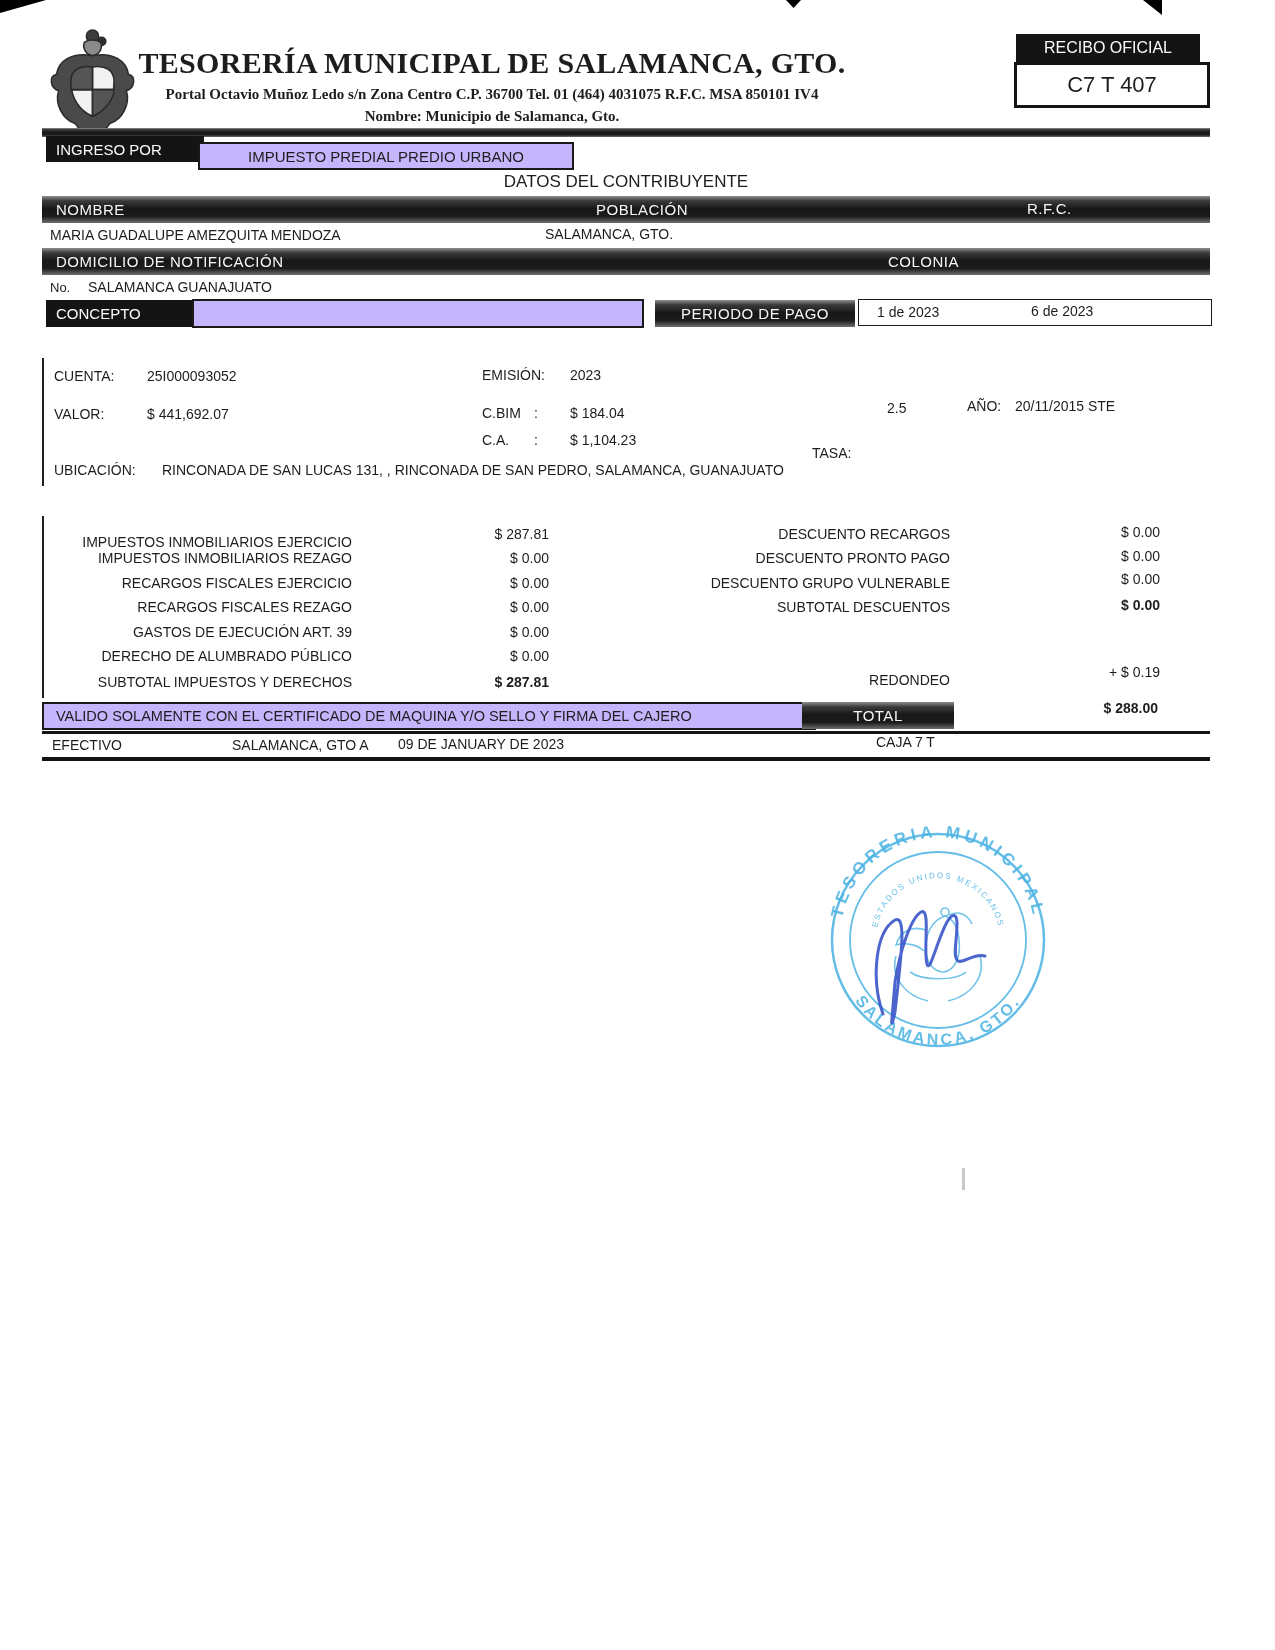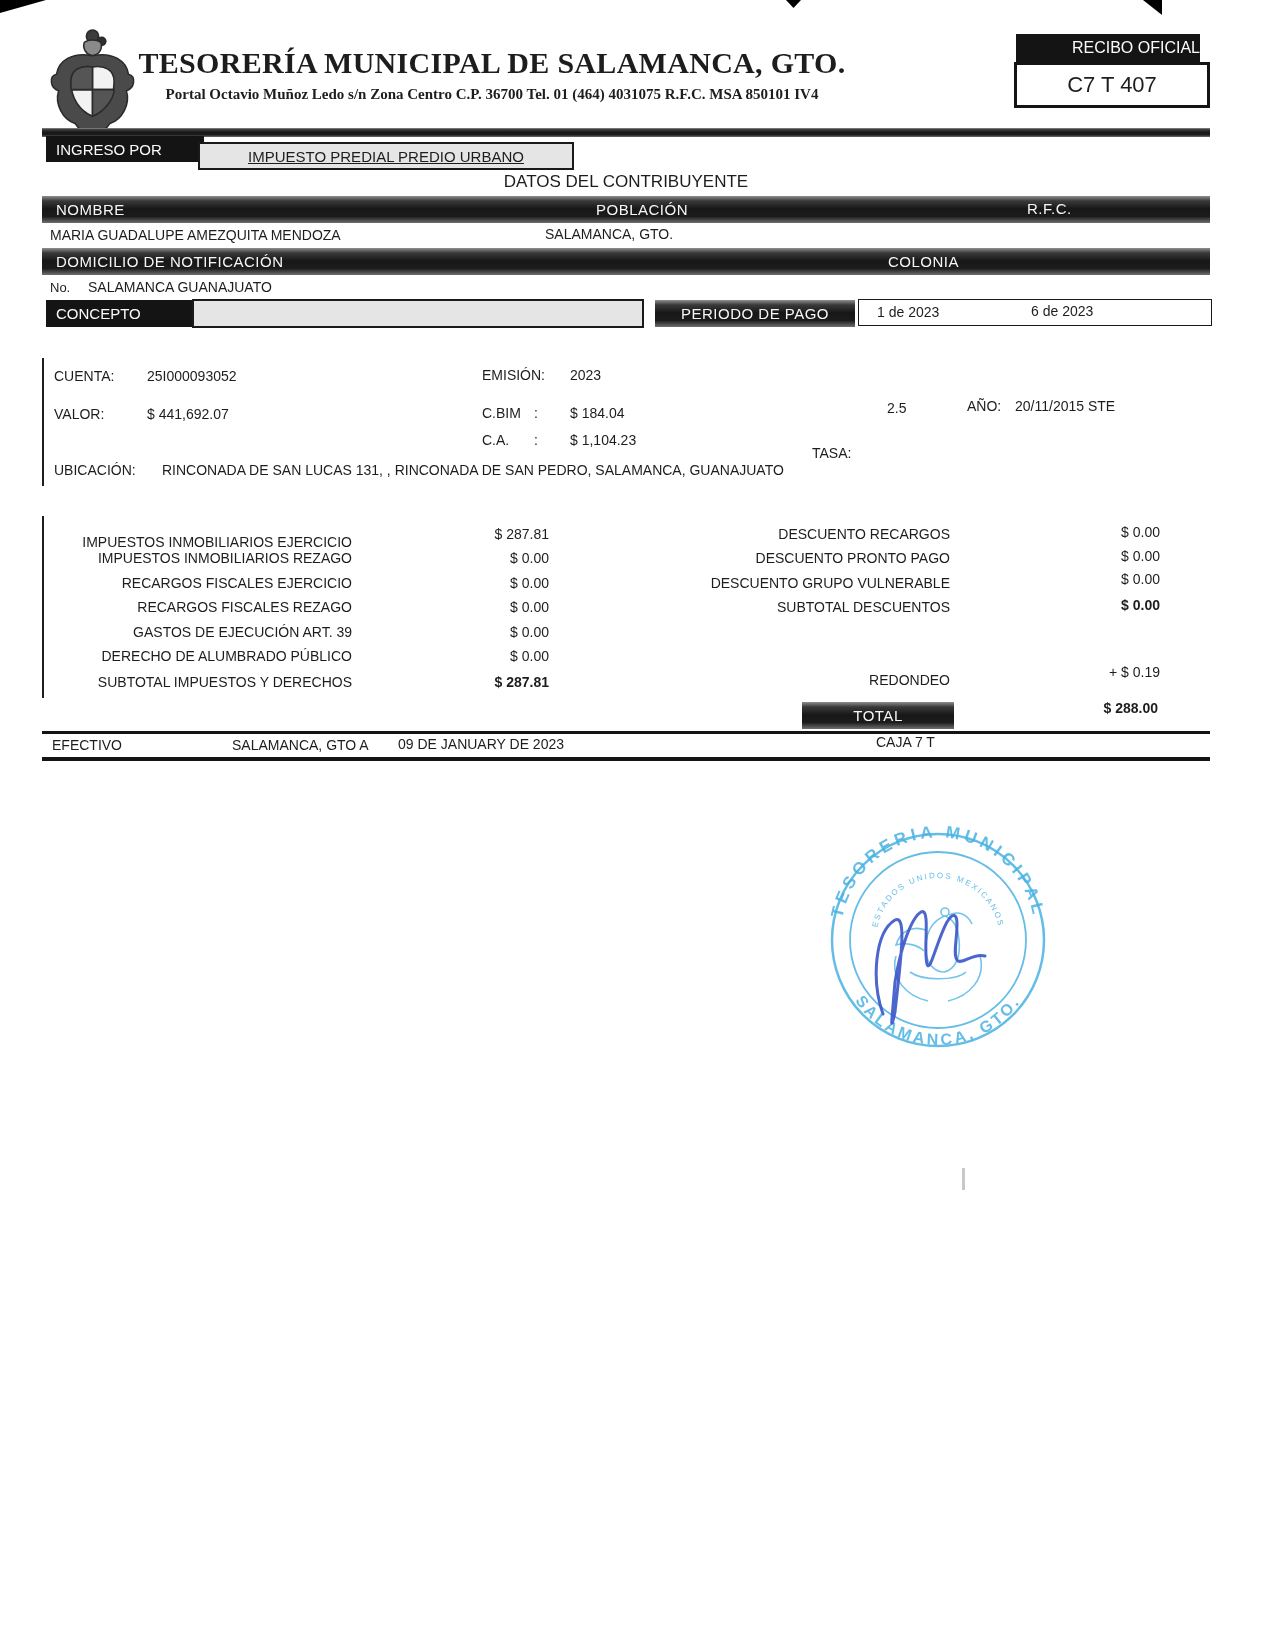--- a/index.html
+++ b/index.html
@@ -3,21 +3,21 @@
 <meta charset="utf-8">
 <style>
   html,body{margin:0;padding:0;background:#9a9a9a;}
   .page{position:relative;width:1275px;height:1650px;margin:0 auto;background:#ffffff;
         font-family:"Liberation Sans",sans-serif;color:#1d1d1d;overflow:hidden;padding-left:36px;}
   .abs{position:absolute;}
   .serif{font-family:"Liberation Serif",serif;}
   .bar{background:linear-gradient(180deg,#8f8f8f 0%,#3a3a3a 18%,#171717 48%,#1c1c1c 76%,#6f6f6f 100%);
        color:#f6f6f6;letter-spacing:.5px;}
   .blackbox{background:#141414;color:#fbfbfb;}
-  .bordbox{border:2px solid #1a1a1a;background:#e5e5e5;text-decoration:underline;}
+  .bordbox{border:2px solid #1a1a1a;background:#c4b5fd;}
   .rt{text-align:right;}
   .ct{text-align:center;}
   .b{font-weight:bold;}
   .t13{font-size:13px;}.t14{font-size:14px;}.t15{font-size:15px;}.t16{font-size:16px;}.t18{font-size:22px;}
   .flexc{display:flex;align-items:center;}
   .speck{background:#c8c8c8;}
   .artifact{background:#000;}
 </style>
 </head>
 <body>
@@ -39,22 +39,23 @@
         <path d="M50 38 C 38 36 29 41 29 52 C 29 69 38 81 50 86 C 62 81 71 69 71 52 C 71 41 62 36 50 38 Z" fill="#f2f2f2"></path>
         <path d="M50 38 L 50 86 M 29 60 L 71 60" fill="none"></path>
         <path d="M50 38 C 38 36 29 41 29 52 L 29 60 L 50 60 Z" fill="#555555"></path>
         <path d="M50 60 L 71 60 C 71 69 62 81 50 86 Z" fill="#555555"></path>
       </g>
     </svg>
   </div>
 
   <div class="abs serif b ct" style="left:118px;top:46px;width:748px;font-size:30px;letter-spacing:.3px;">TESORERÍA MUNICIPAL DE SALAMANCA, GTO.</div>
   <div class="abs serif b ct" style="left:118px;top:86px;width:748px;font-size:15px;">Portal Octavio Muñoz Ledo s/n Zona Centro C.P. 36700 Tel. 01 (464) 4031075 R.F.C. MSA 850101 IV4</div>
-
-  <div class="abs blackbox ct flexc" style="left:1016px;top:34px;width:184px;height:28px;justify-content:flex-end;">
+  <div class="abs serif b ct" style="left:118px;top:108px;width:748px;font-size:15px;">Nombre: Municipio de Salamanca, Gto.</div>
+
+  <div class="abs blackbox ct flexc" style="left:1016px;top:34px;width:184px;height:28px;justify-content:center;">
     <span class="t16">RECIBO OFICIAL</span>
   </div>
   <div class="abs ct flexc" style="left:1014px;top:62px;width:190px;height:40px;border:3px solid #141414;justify-content:center;">
     <span class="t18">C7 T 407</span>
   </div>
 
   <div class="abs bar" style="left:42px;top:128px;width:1168px;height:9px;"></div>
 
   <div class="abs blackbox flexc" style="left:46px;top:136px;width:148px;height:26px;padding-left:10px;">
     <span class="t15">INGRESO POR</span>
@@ -139,20 +140,23 @@
     <span class="abs t14 rt" style="left:600px;top:34px;width:306px;">DESCUENTO PRONTO PAGO</span>
     <span class="abs t14 rt" style="left:998px;top:32px;width:118px;">$ 0.00</span>
     <span class="abs t14 rt" style="left:600px;top:59px;width:306px;">DESCUENTO GRUPO VULNERABLE</span>
     <span class="abs t14 rt" style="left:998px;top:55px;width:118px;">$ 0.00</span>
     <span class="abs t14 rt" style="left:600px;top:83px;width:306px;">SUBTOTAL DESCUENTOS</span>
     <span class="abs t14 rt b" style="left:998px;top:81px;width:118px;">$ 0.00</span>
     <span class="abs t14 rt" style="left:600px;top:156px;width:306px;">REDONDEO</span>
     <span class="abs t14 rt" style="left:998px;top:148px;width:118px;">+ $ 0.19</span>
   </div>
 
+  <div class="abs bordbox flexc" style="left:42px;top:702px;width:758px;height:24px;padding-left:12px;">
+    <span style="font-size:14.5px;">VALIDO SOLAMENTE CON EL CERTIFICADO DE MAQUINA Y/O SELLO Y FIRMA DEL CAJERO</span>
+  </div>
   <div class="abs bar flexc ct" style="left:802px;top:702px;width:152px;height:27px;justify-content:center;">
     <span class="t15">TOTAL</span>
   </div>
   <span class="abs t14 rt b" style="left:1000px;top:700px;width:158px;">$ 288.00</span>
 
   <div class="abs" style="left:42px;top:731px;width:1168px;height:3px;background:#141414;"></div>
   <span class="abs t14" style="left:52px;top:737px;">EFECTIVO</span>
   <span class="abs t14" style="left:232px;top:737px;">SALAMANCA, GTO A</span>
   <span class="abs t14" style="left:398px;top:736px;">09 DE JANUARY DE 2023</span>
   <span class="abs t14" style="left:876px;top:734px;">CAJA 7 T</span>

